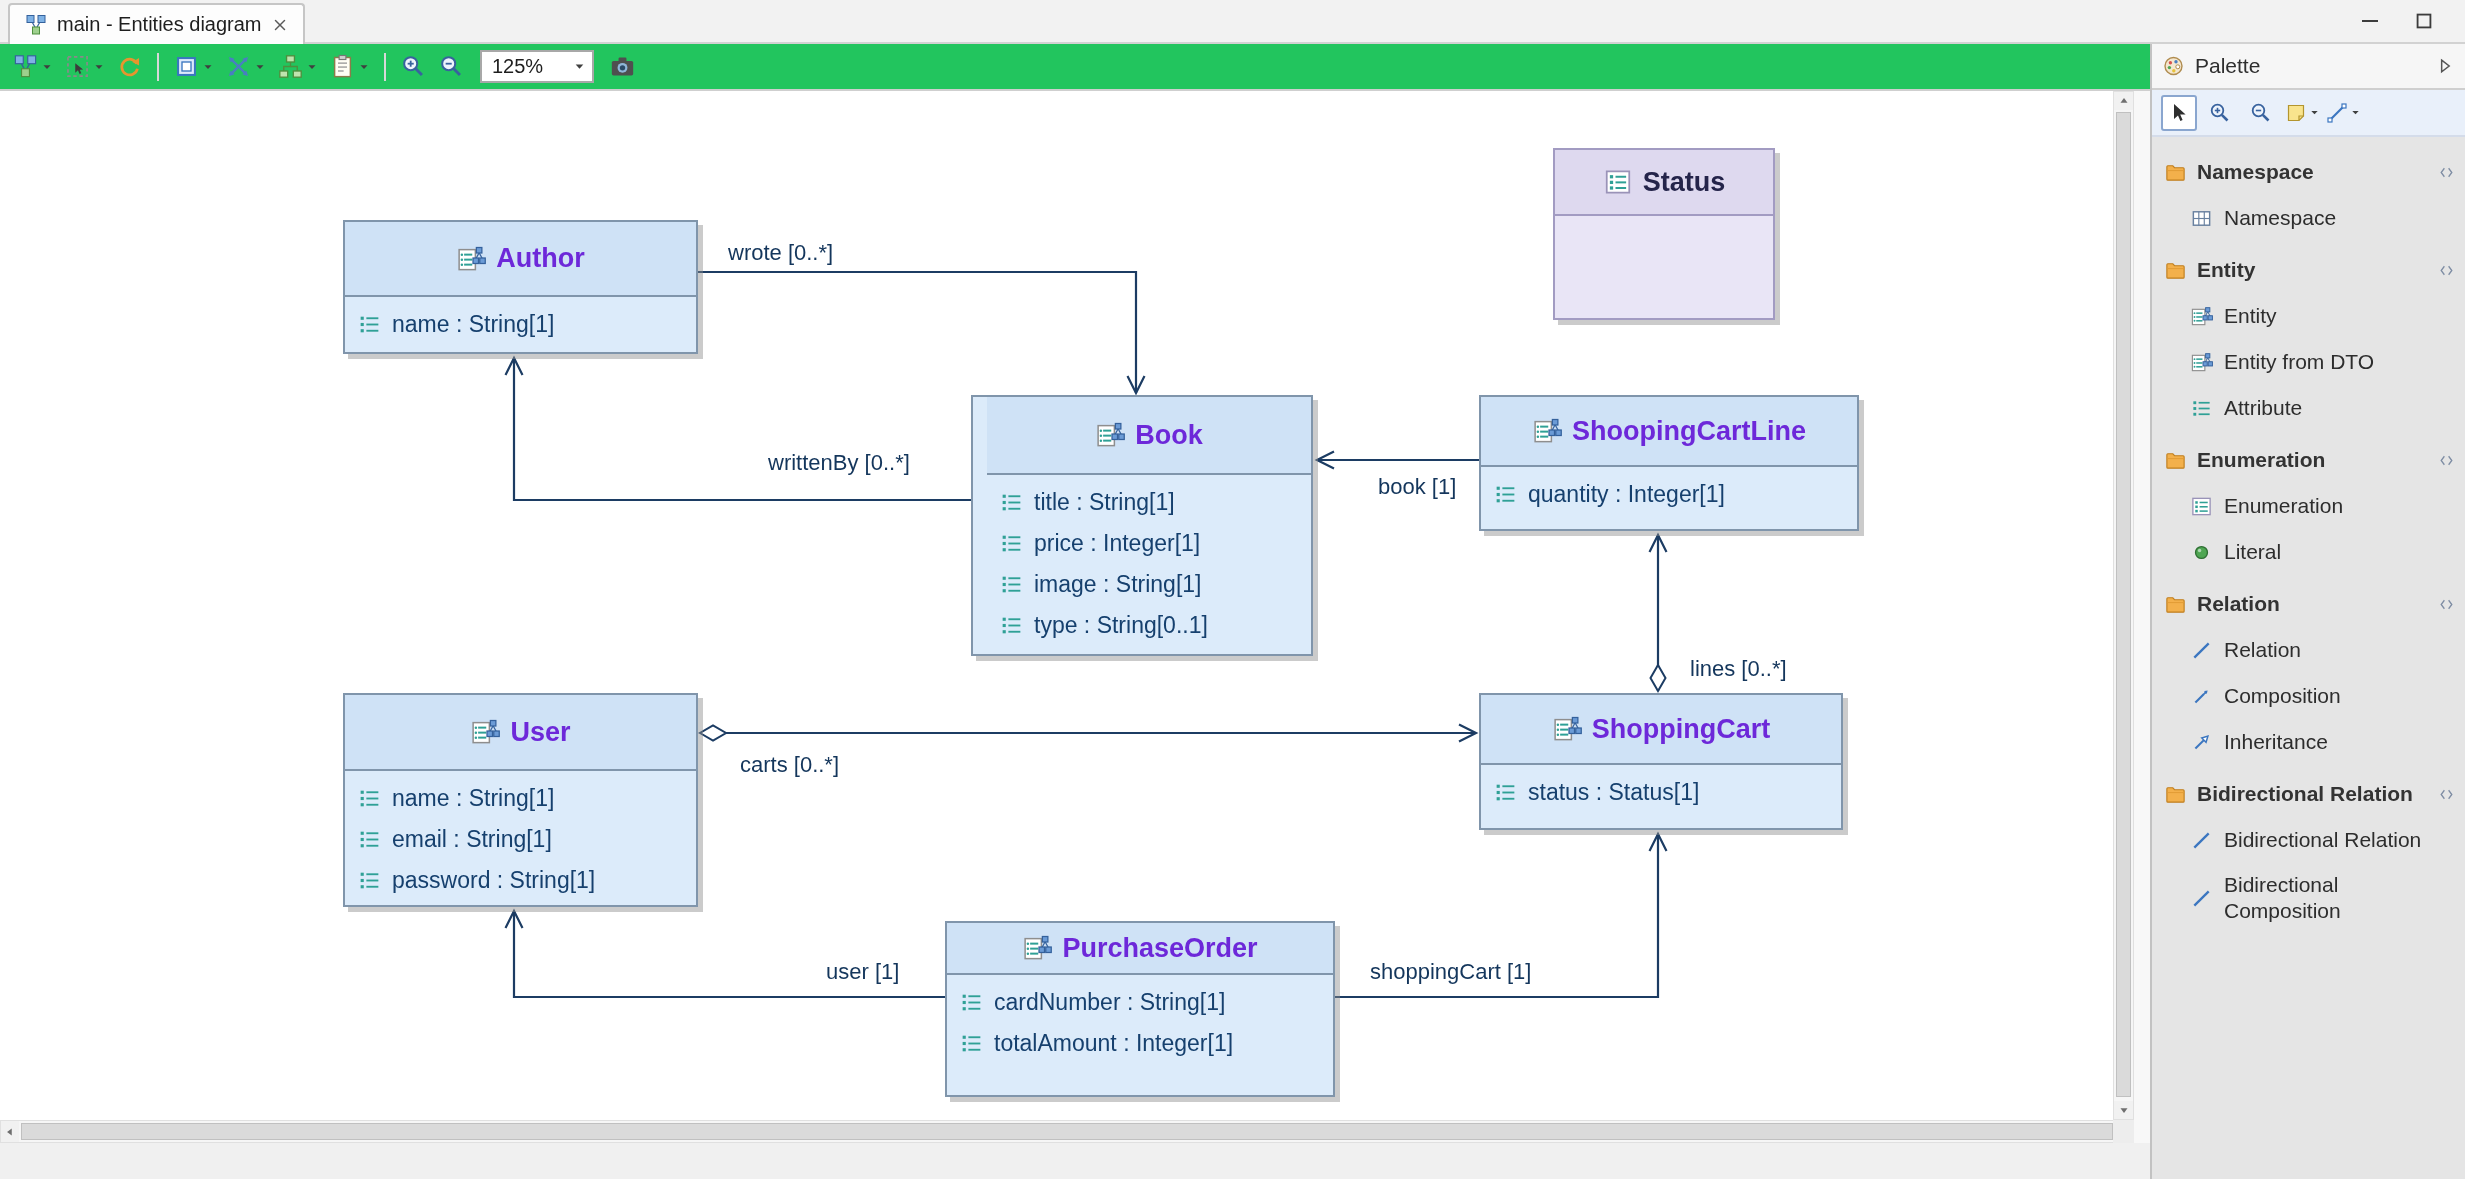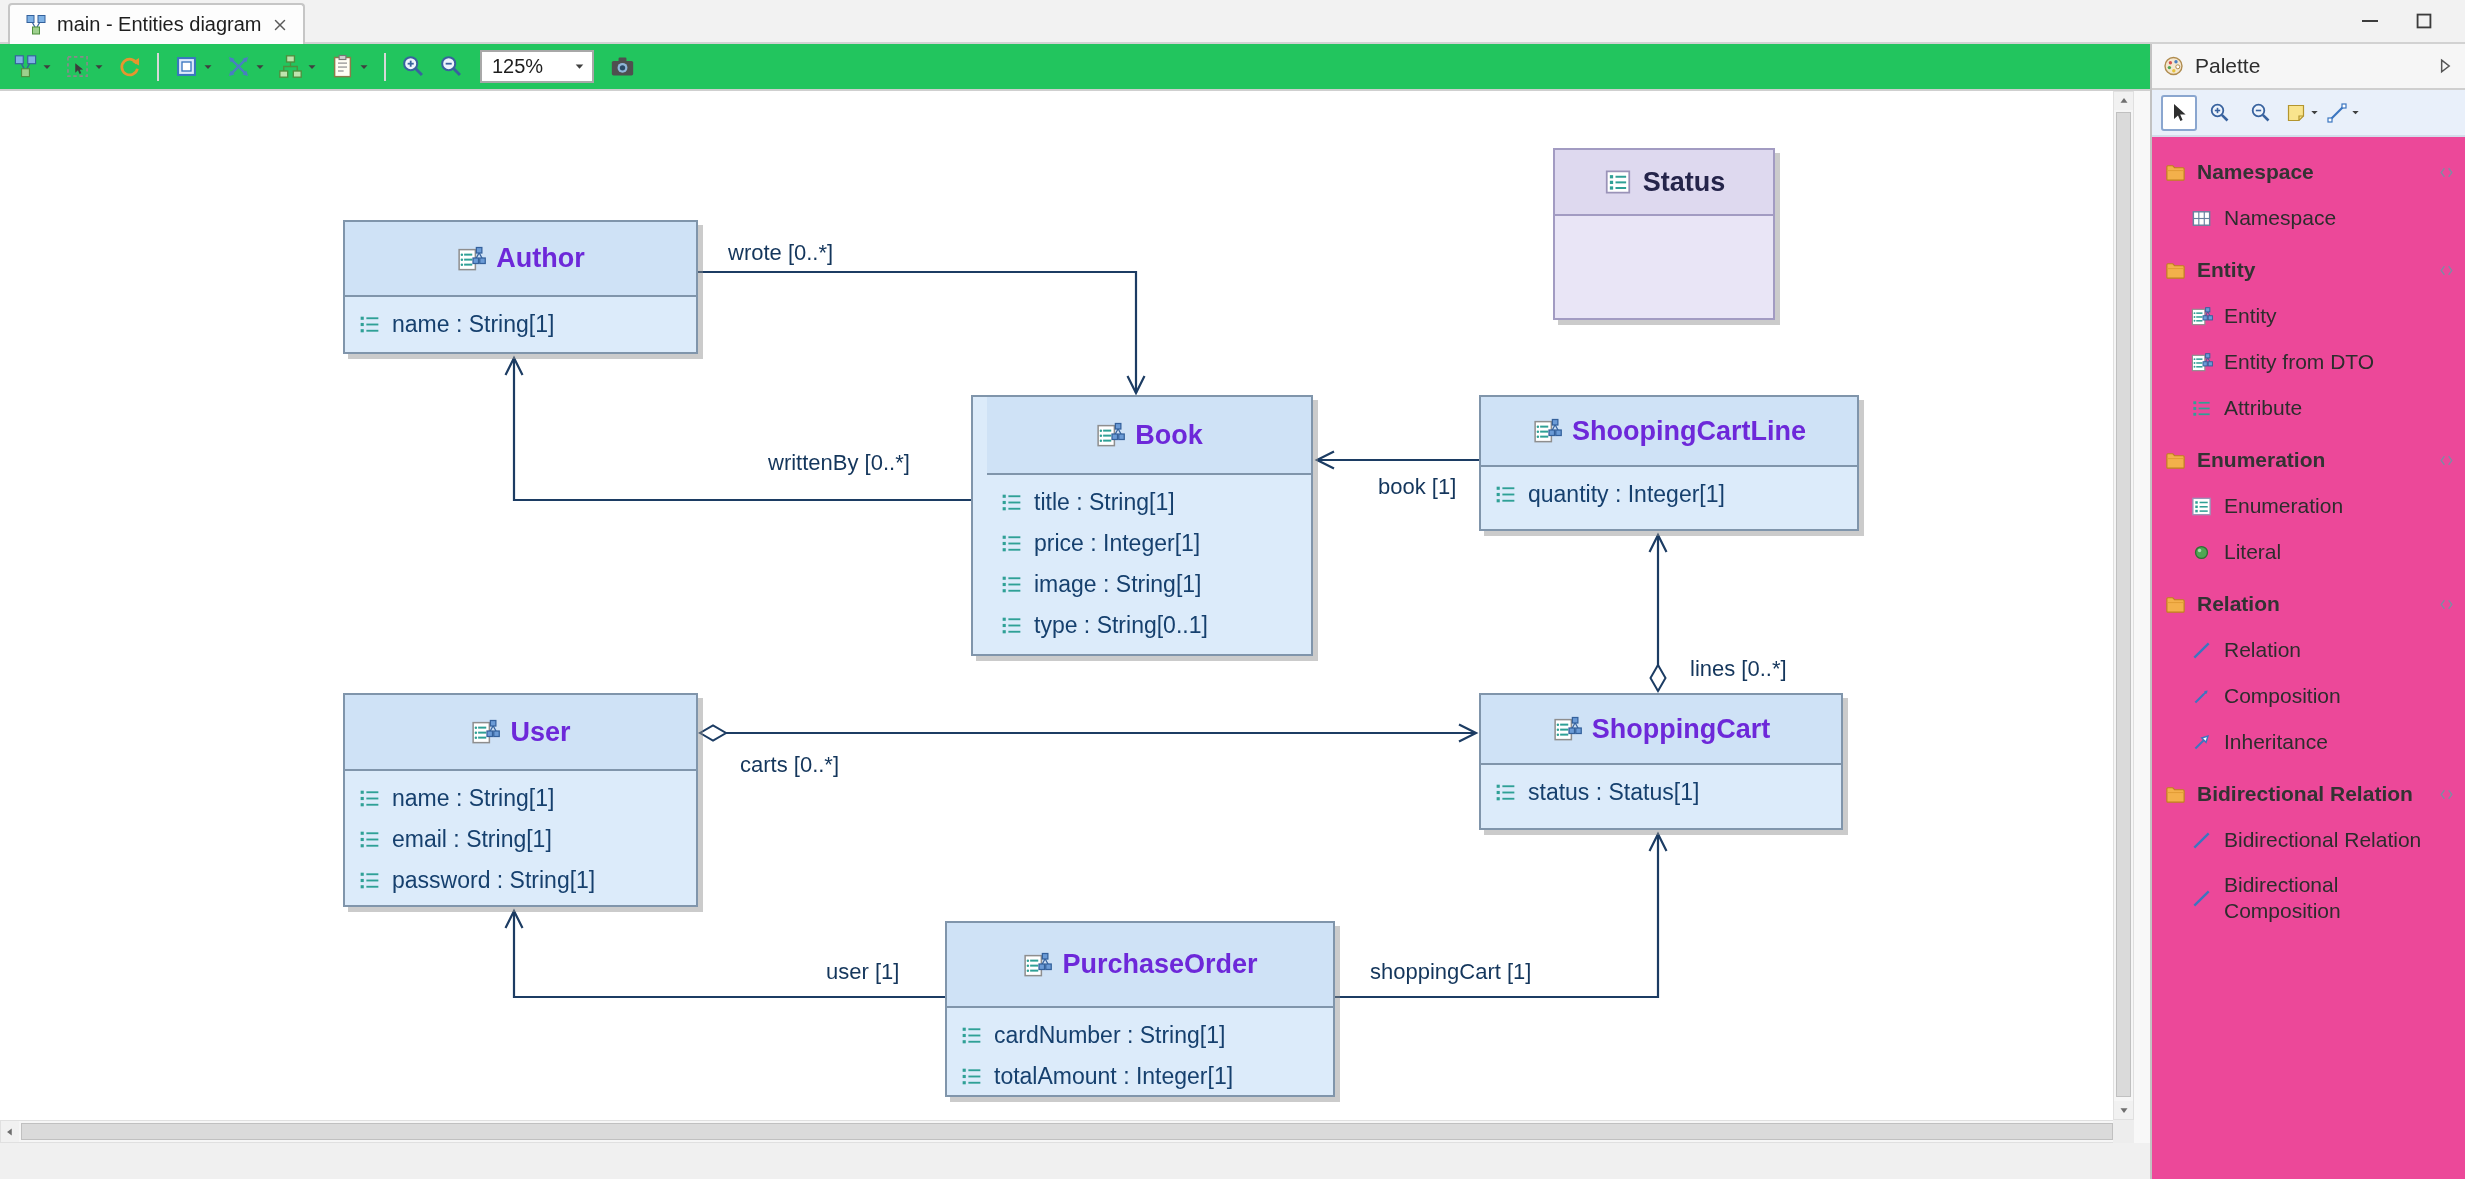--- a/index.html
+++ b/index.html
@@ -48,21 +48,21 @@
   .sb-arrow { position:absolute; display:flex; align-items:center; justify-content:center; background:#f1f1f1; }
   .scroll-v .sb-arrow { width:19px; height:18px; left:0; }
   .scroll-h .sb-arrow { width:18px; height:21px; top:0; }
   .sb-thumb { position:absolute; background:#dadada; border:1px solid #c0c0c0; }
   .corner { position:absolute; left:2113px; top:1120px; width:21px; height:23px; background:#ededed; }
   .right-filler { position:absolute; left:2134px; top:91px; width:16px; height:1052px; background:#f8f8f8; }
   .bottom-strip { position:absolute; left:0; top:1143px; width:2150px; height:36px; background:#f0f0f0; }
   
   #palette {
     position:absolute; left:2150px; top:44px; width:315px; height:1135px;
-    background:#ec4899; border-left:2px solid #c2c2c2;
+    background:#e5e5e5; border-left:2px solid #c2c2c2;
   }
   .pal-header {
     height:46px; display:flex; align-items:center; gap:9px; padding:0 10px;
     background:#f6f6f6; border-bottom:2px solid #cfcfcf; font-size:21px; color:#2e2e2e;
   }
   .pal-header .spacer { flex:1; }
   .pal-tools {
     height:47px; background:#e9f0fa; border-bottom:2px solid #d4dcea;
     display:flex; align-items:center; gap:5px; padding:0 9px;
   }
@@ -478,21 +478,21 @@
                   <line x1="9" y1="12" x2="20.5" y2="12"></line>
                   <line x1="9" y1="18" x2="20.5" y2="18"></line>
                 </g>
               </svg>
             </span>
             <span class="row-text">status : Status[1]</span>
           </div>
         </div>
       </div>
       <div class="node" style="left: 945px; top: 921px; width: 390px; height: 176px;">
-        <div class="node-header" style="height: 85px;">
+        <div class="node-header" style="height: 52px;">
           <span>
             <svg class="ic" width="30" height="30" viewBox="0 0 24 24">
               <rect x="2.5" y="4.5" width="13" height="16" fill="#fff" stroke="#8e8e8e" stroke-width="1.2"></rect>
               <g stroke="#2fa096" stroke-width="1.6">
                 <line x1="6.5" y1="8.5" x2="13" y2="8.5"></line>
                 <line x1="6.5" y1="12.5" x2="13" y2="12.5"></line>
                 <line x1="6.5" y1="16.5" x2="13" y2="16.5"></line>
               </g>
               <g fill="#2fa096">
                 <circle cx="4.7" cy="8.5" r="1"></circle>

